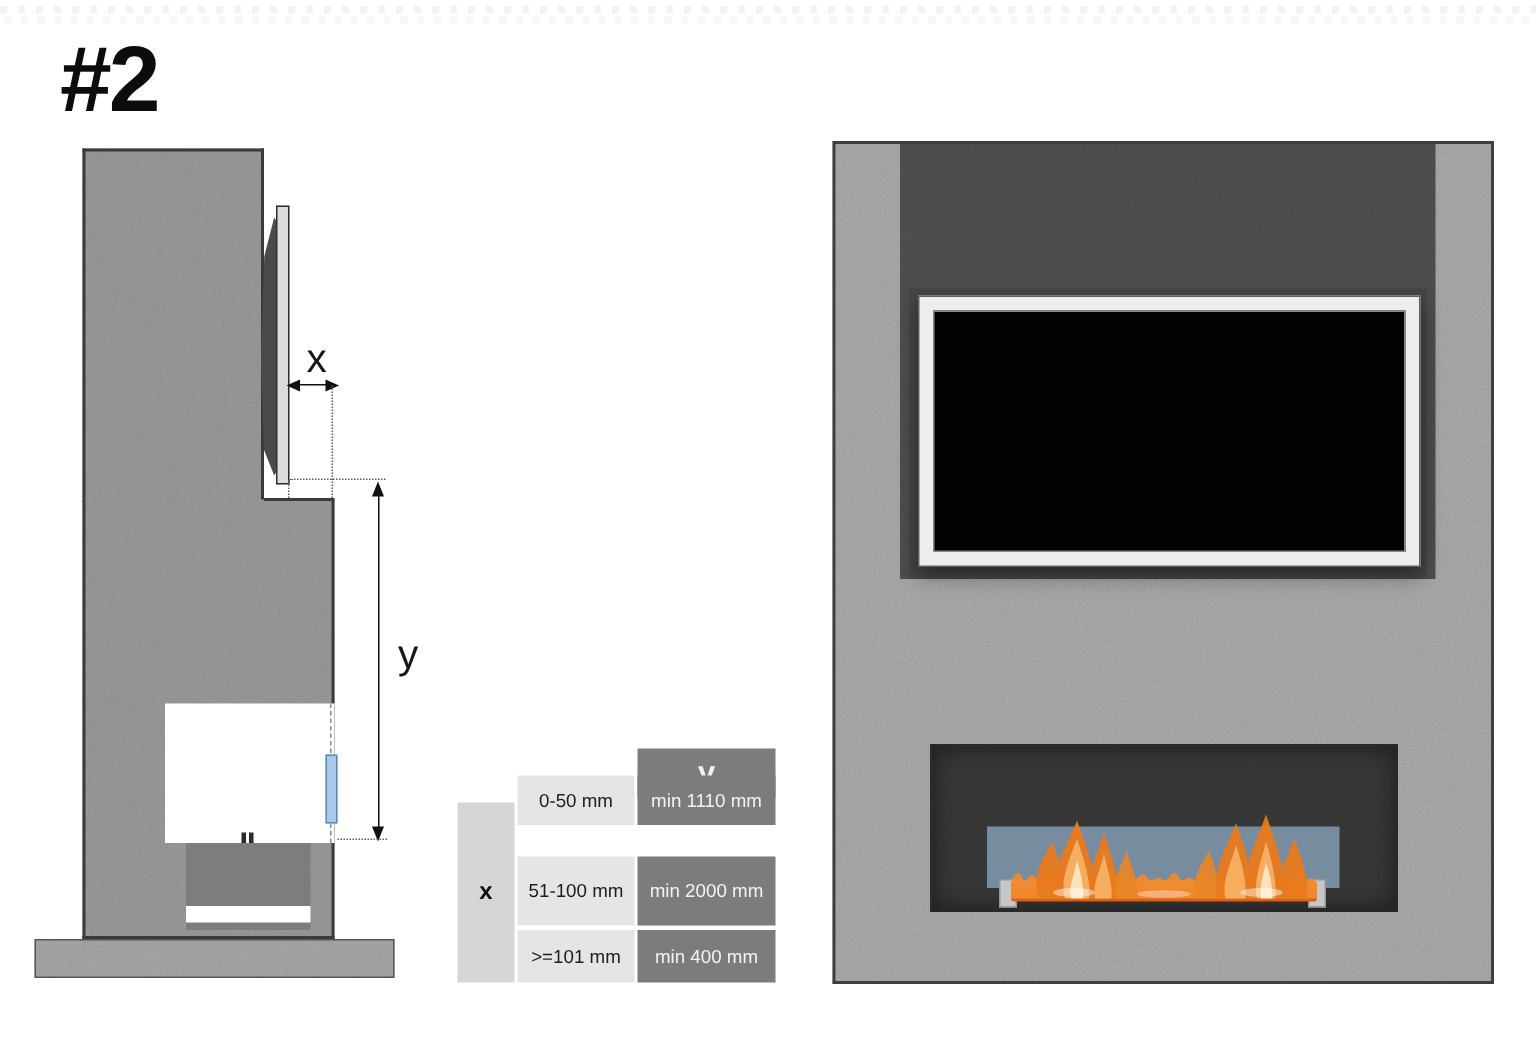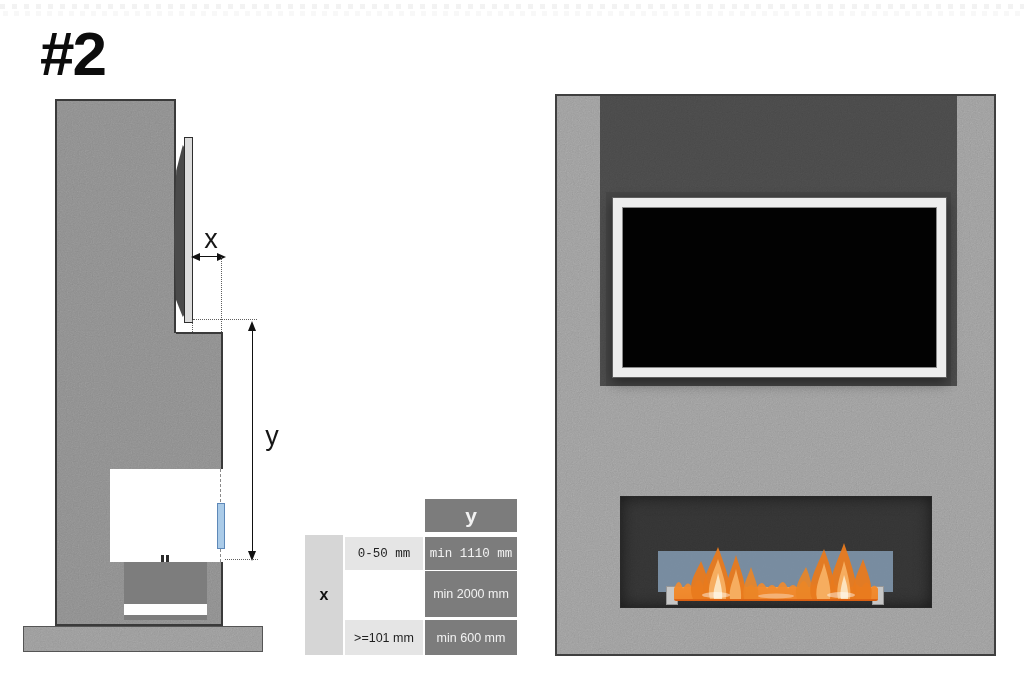--- a/index.html
+++ b/index.html
@@ -57,21 +57,21 @@
 
   
   .cell{display:flex;align-items:center;justify-content:center;z-index:6;}
   .cell.dark{background:#7c7c7c;color:#f2f2f2;}
   .cell.light{background:#e5e5e5;color:#1f1f1f;}
   .cell.xcol{background:#d6d6d6;color:#101010;}
   .t-yhead{left:425px;top:499px;width:92px;height:33px;font-size:21px;font-weight:700;}
   .t-xcell{left:305px;top:535px;width:38px;height:120px;font-size:16px;font-weight:700;}
   .t-r{left:345px;width:78px;font-size:12.5px;}
   .t-v{left:425px;width:92px;font-size:12.5px;}
-  .row0{top:537px;height:33px;font-family:Liberation Mono, monospace;} .row1{top:571px;height:46px;} .row2{top:620px;height:35px;text-align:right;}
+  .row0{top:517px;height:33px;} .row1{top:571px;height:46px;} .row2{top:620px;height:35px;text-align:right;}
 
   
   .fv-wall{left:555px;top:94px;width:441px;height:562px;background:#b6b6b6;border:2px solid #3f3f3f;z-index:1;}
   .fv-niche{left:600px;top:96px;width:357px;height:290px;background:#565656;z-index:2;}
   .fv-shadow{left:606px;top:192px;width:345px;height:194px;background:#464646;z-index:3;}
   .fv-tv-frame{left:612px;top:197px;width:335px;height:181px;background:#ededed;border:1.5px solid #5f5f5f;
     box-shadow:0 5px 12px rgba(0,0,0,.45);z-index:4;}
   .fv-tv-screen{position:absolute;left:9px;top:9px;right:9px;bottom:9px;background:#020202;border:1px solid #8a8a8a;}
   .fv-opening{left:620px;top:496px;width:312px;height:112px;background:#3d3d3d;border:1px solid #282828;
     box-shadow:inset 0 0 16px rgba(0,0,0,.55);z-index:2;}
@@ -145,23 +145,24 @@
   <div class="abs dim line-v y-line"></div>
   <div class="abs dim ah ah-up"></div>
   <div class="abs dim ah ah-down"></div>
   <div class="abs dim dot-h doth2"></div>
 
   <div class="abs cell dark t-yhead">y</div>
   <div class="abs cell xcol t-xcell">x</div>
 
   <div class="abs cell light t-r row0">0-50 mm</div>
   <div class="abs cell dark  t-v row0">min 1110 mm</div>
+  <div class="abs cell light t-r row1">51-100 mm</div>
   <div class="abs cell dark  t-v row1">min 2000 mm</div>
   <div class="abs cell light t-r row2">&gt;=101 mm</div>
-  <div class="abs cell dark  t-v row2">min 600 mm</div>
+  <div class="abs cell dark  t-v row2">min 400 mm</div>
 
   <div class="abs fv-wall">
     <svg class="tex">
         <rect width="100%" height="100%" filter="url(#grain)"></rect>
       </svg>
   </div>
   <div class="abs fv-niche">
     <svg class="tex">
         <rect width="100%" height="100%" filter="url(#grain)"></rect>
       </svg>

